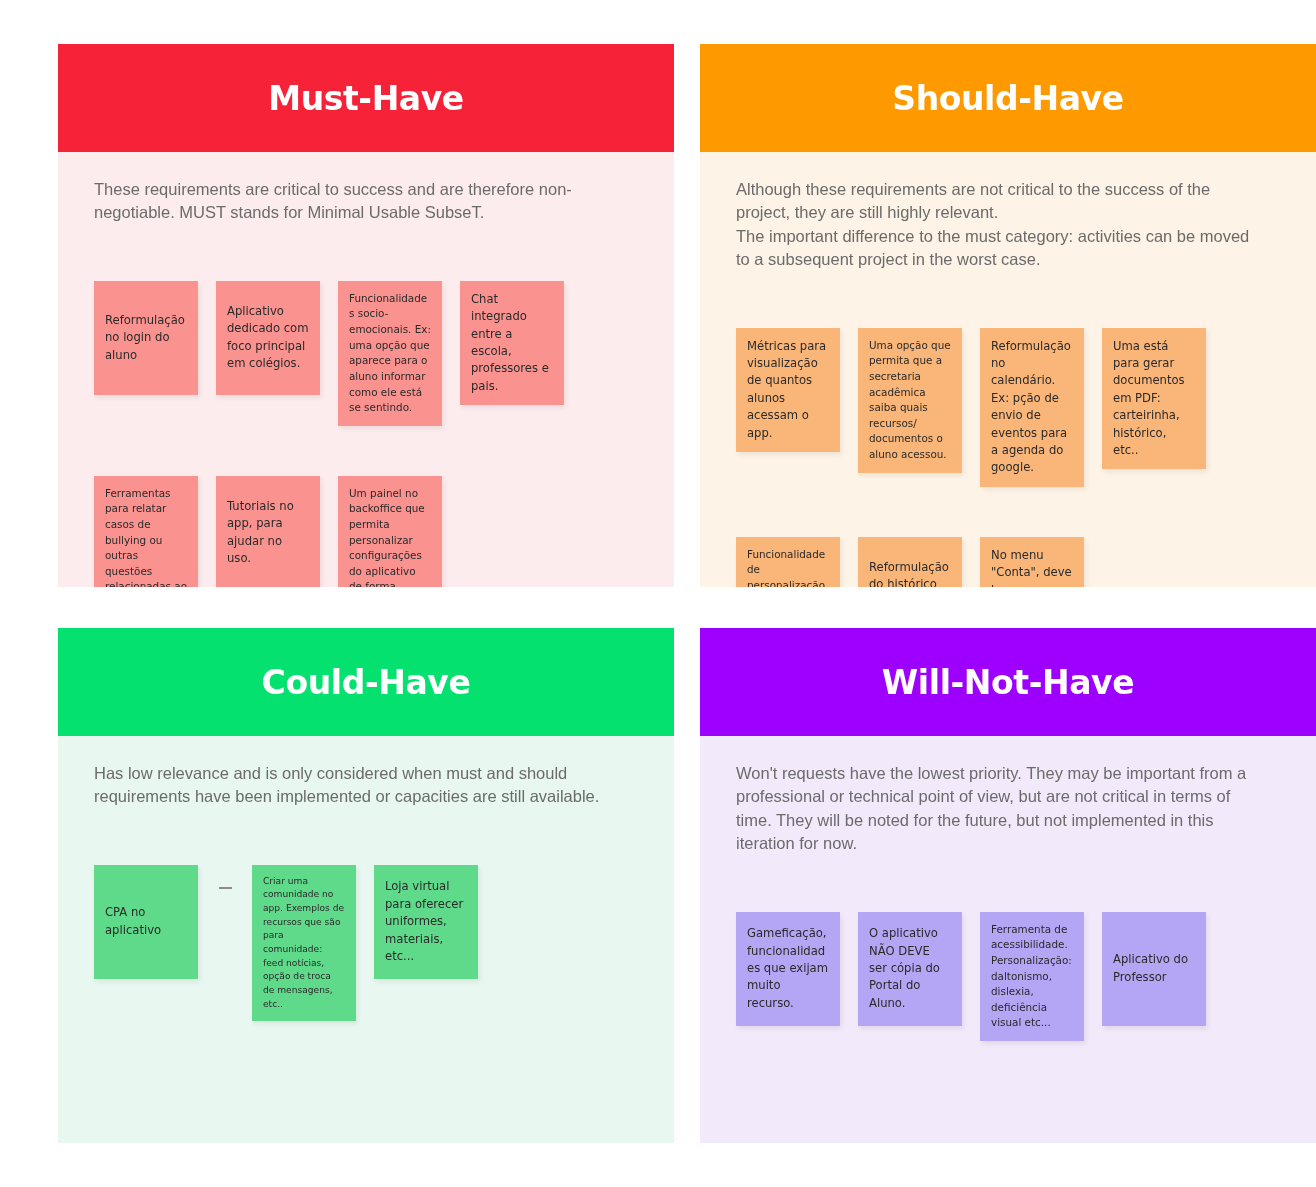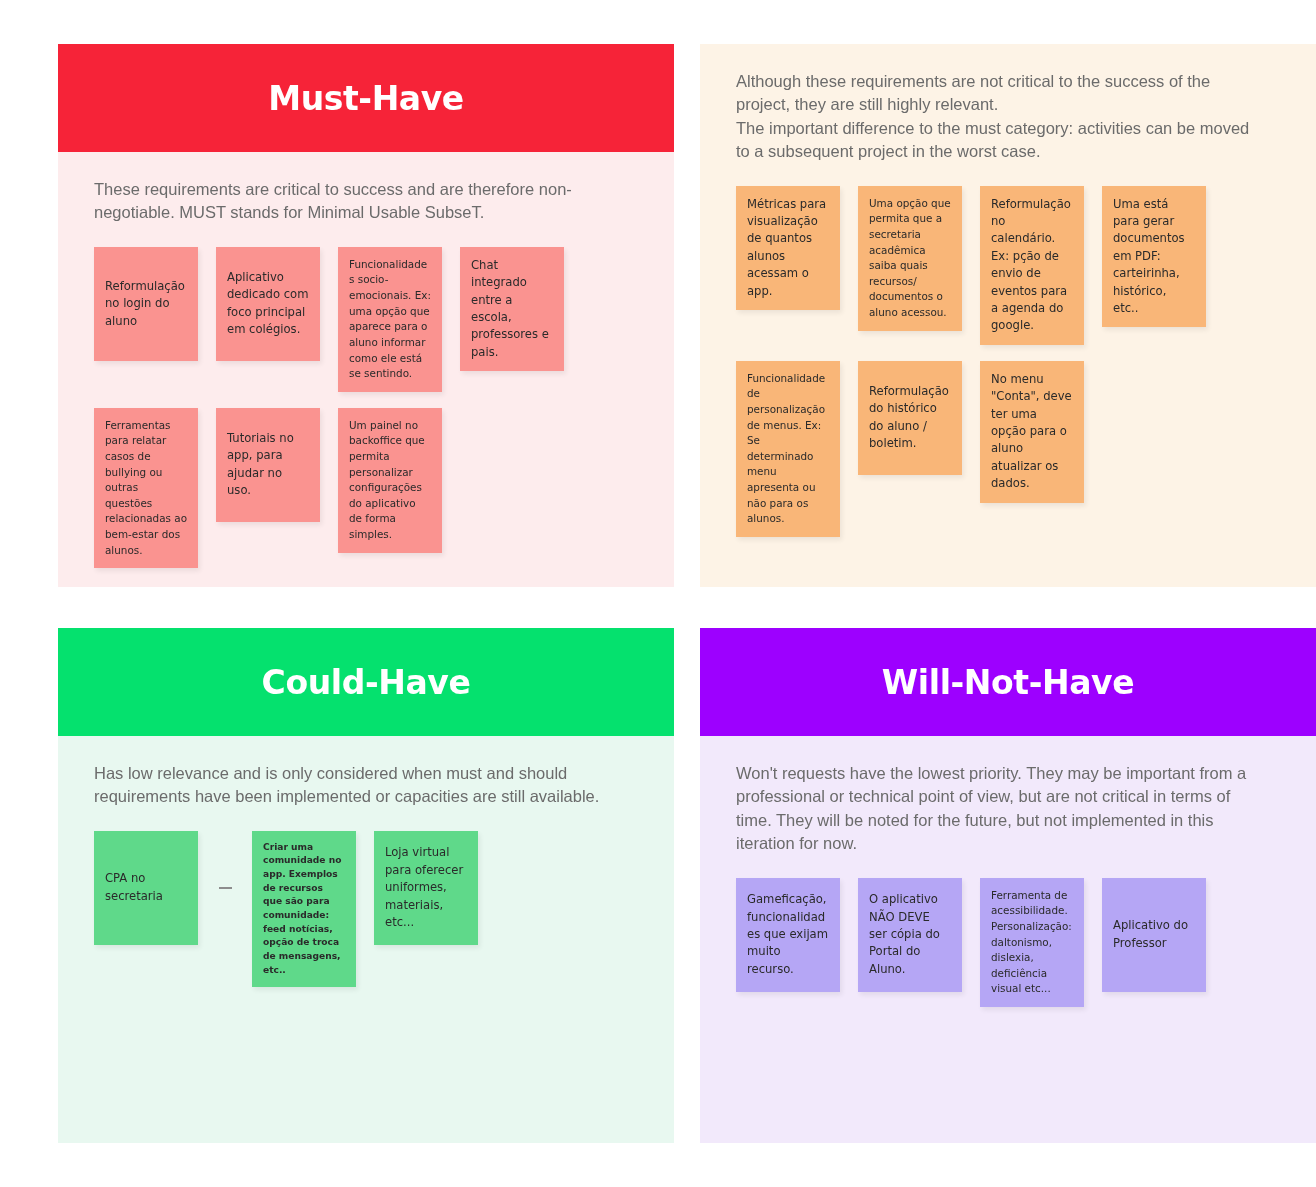--- a/index.html
+++ b/index.html
@@ -87,23 +87,24 @@
     padding: 10px 11px;
     display: flex;
     align-items: center;
     font-family: "DejaVu Sans", sans-serif;
     color: #2a2a2a;
     font-size: 11.2px;
     line-height: 1.48;
     box-shadow: 2px 3px 5px rgba(0,0,0,0.07);
     word-wrap: break-word;
     overflow: hidden;
-  }
-
-  .note.sz-sm { font-size: 9.1px; line-height: 1.5; align-items: flex-start; font-weight: bold; }
+    margin-top: 34px;
+  }
+
+  .note.sz-sm { font-size: 9.1px; line-height: 1.5; align-items: flex-start; }
   .note.sz-md { font-size: 10.4px; line-height: 1.5; }
   .note.sz-lg { font-size: 11.6px; line-height: 1.5; }
 
   .note.top { align-items: flex-start; }
 
   .note-text { display: block; white-space: pre-line; width: 100%; }
 
   
   .connector {
     width: 18px;
@@ -172,20 +173,23 @@
             </div>
           <div class="note sz-md top">
               <span class="note-text">Um painel no backoffice que permita personalizar configurações do aplicativo de forma simples.</span>
             </div>
         </div>
       </div>
     </div>
   </section>
 
   <section class="quadrant" id="q-should">
+    <div class="quad-header">
+      <h2 class="quad-title">Should-Have</h2>
+    </div>
     <div class="quad-body">
       <p class="quad-desc">Although these requirements are not critical to the success of the project, they are still highly relevant.
 The important difference to the must category: activities can be moved to a subsequent project in the worst case.</p>
       <div class="notes-rows">
         <div class="notes-row">
           <div class="note sz-lg">
               <span class="note-text">Métricas para visualização de quantos alunos acessam o app.</span>
             </div>
           <div class="note sz-md top">
               <span class="note-text">Uma opção que permita que a secretaria acadêmica saiba quais recursos/ documentos o aluno acessou.</span>
@@ -214,21 +218,21 @@
 
   <section class="quadrant" id="q-could">
     <div class="quad-header">
       <h2 class="quad-title">Could-Have</h2>
     </div>
     <div class="quad-body">
       <p class="quad-desc">Has low relevance and is only considered when must and should requirements have been implemented or capacities are still available.</p>
       <div class="notes-rows">
         <div class="notes-row">
           <div class="note sz-lg">
-              <span class="note-text">CPA no secretaria</span>
+              <span class="note-text">CPA no aplicativo</span>
             </div>
           <div class="connector">
               <span class="dash"></span>
             </div>
           <div class="note sz-sm top">
               <span class="note-text">Criar uma comunidade no app. Exemplos de recursos que são para comunidade: feed notícias, opção de troca de mensagens, etc..</span>
             </div>
           <div class="note sz-lg">
               <span class="note-text">Loja virtual para oferecer uniformes, materiais, etc...</span>
             </div>

